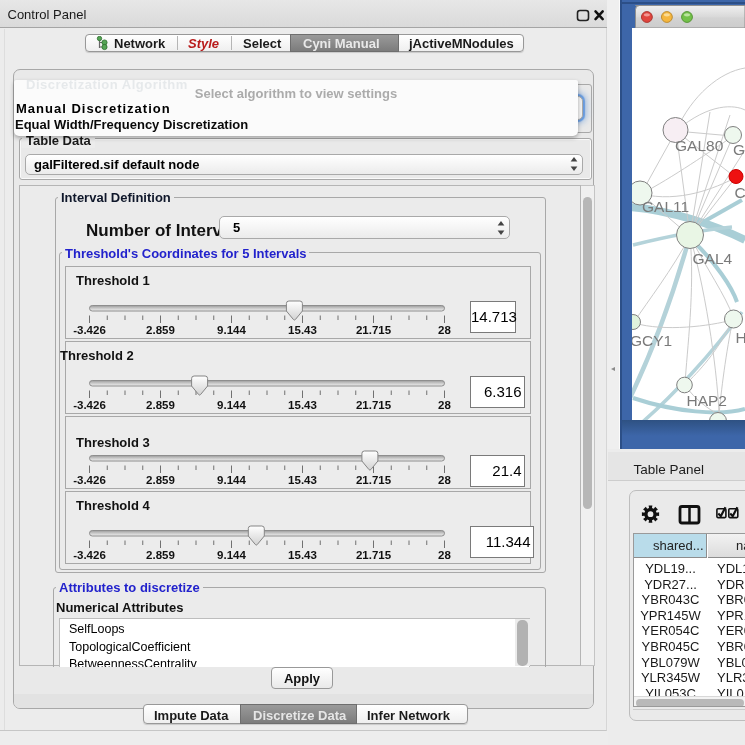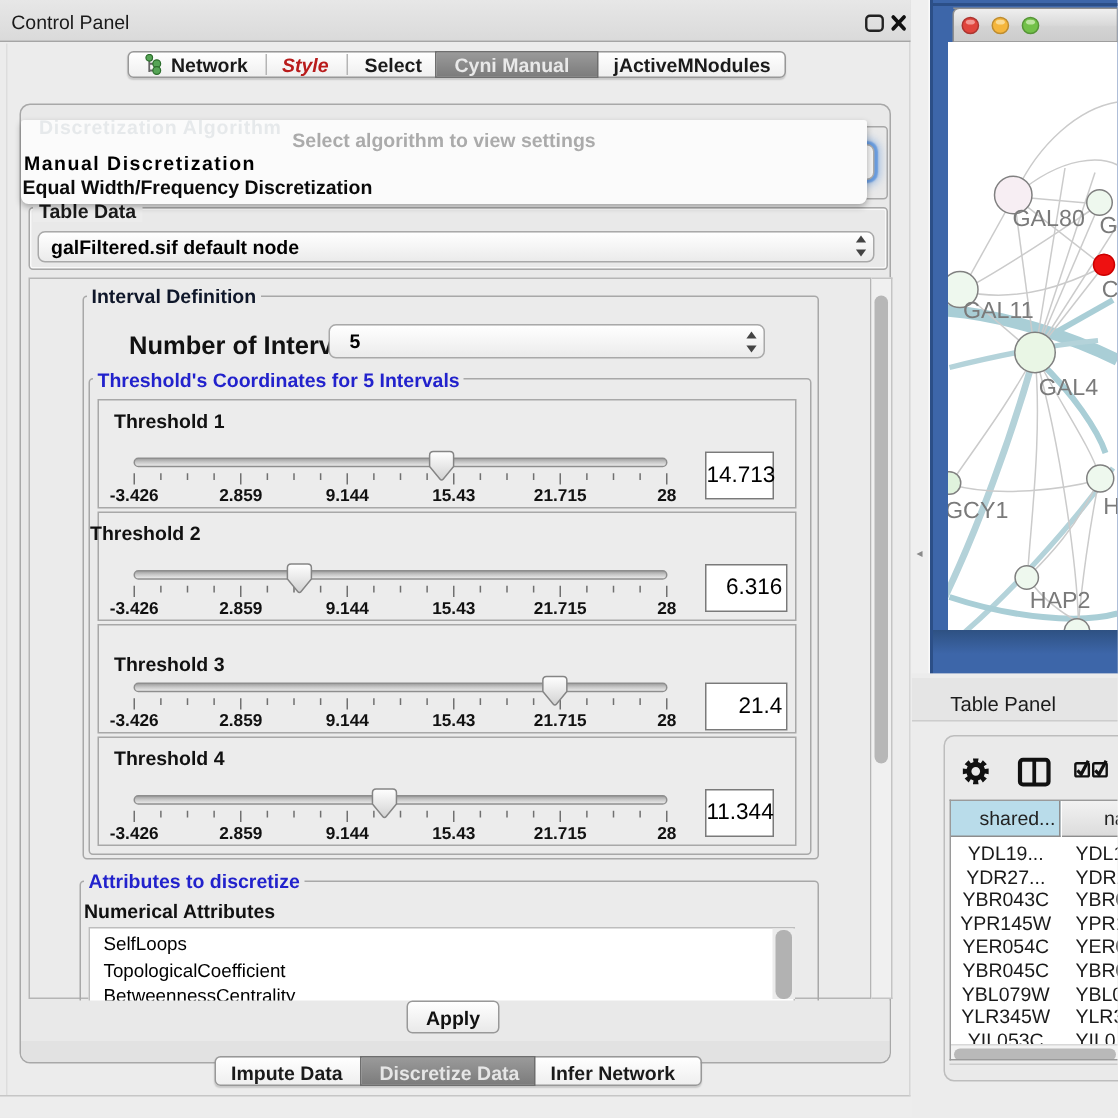--- a/index.html
+++ b/index.html
@@ -382,21 +382,21 @@
     <line x1="379.50" y1="49.5" x2="379.50" y2="57.0"></line>
   </g>
   <path d="M 183.3 37.5 q0-2.5 2.5-2.5 h11 q2.5 0 2.5 2.5 v7.5 l-7 8.5 a1.3 1.3 0 0 1 -2 0 l-7-8.5 z" fill="url(#th4)" stroke="#858585" stroke-width="1"></path>
   <text x="24.5" y="68" text-anchor="middle" font-size="11.5" font-weight="bold" fill="#111" font-family="Liberation Sans">-3.426</text>
   <text x="95.5" y="68" text-anchor="middle" font-size="11.5" font-weight="bold" fill="#111" font-family="Liberation Sans">2.859</text>
   <text x="166.5" y="68" text-anchor="middle" font-size="11.5" font-weight="bold" fill="#111" font-family="Liberation Sans">9.144</text>
   <text x="237.5" y="68" text-anchor="middle" font-size="11.5" font-weight="bold" fill="#111" font-family="Liberation Sans">15.43</text>
   <text x="308.5" y="68" text-anchor="middle" font-size="11.5" font-weight="bold" fill="#111" font-family="Liberation Sans">21.715</text>
   <text x="379.5" y="68" text-anchor="middle" font-size="11.5" font-weight="bold" fill="#111" font-family="Liberation Sans">28</text>
 </svg>
-<div class="abs" style="left:470px; top:526px; width:46px; height:32px; background:#fff; border:1.5px solid #7a7a7a; font-size:15px; color:#000; text-align:right; line-height:29px; padding-right:2.5px;">11.344</div>
+<div class="abs" style="left:470px; top:526px; width:64px; height:32px; background:#fff; border:1.5px solid #7a7a7a; font-size:15px; color:#000; text-align:right; line-height:29px; padding-right:2.5px;">11.344</div>
 
 <div class="abs" style="left:53px; top:587px; width:493px; height:90px; border:1px solid #a8a8a8; border-radius:3px;"></div>
 <div class="abs" style="left:56px; top:580px; padding:0 3px; background:#ebebeb; font-size:13px; font-weight:bold; color:#2222cc;">Attributes to discretize</div>
 <div class="abs" style="left:56px; top:600px; font-size:13px; font-weight:bold; color:#111;">Numerical Attributes</div>
 <div class="abs" style="left:59px; top:618px; width:471px; height:63px; background:#ffffff; border:1px solid #bdbdbd;">
   <div class="abs" style="left:9px; top:2px; font-size:12.5px; color:#000; line-height:17.5px;">SelfLoops<br>TopologicalCoefficient<br>BetweennessCentrality</div>
   <div class="abs" style="left:455px; top:0px; width:15px; height:47px; background:#ececec;"></div>
   <div class="abs" style="left:457px; top:1px; width:11px; height:46px; background:#b2b2b2; border-radius:5px;"></div>
 </div>
 

